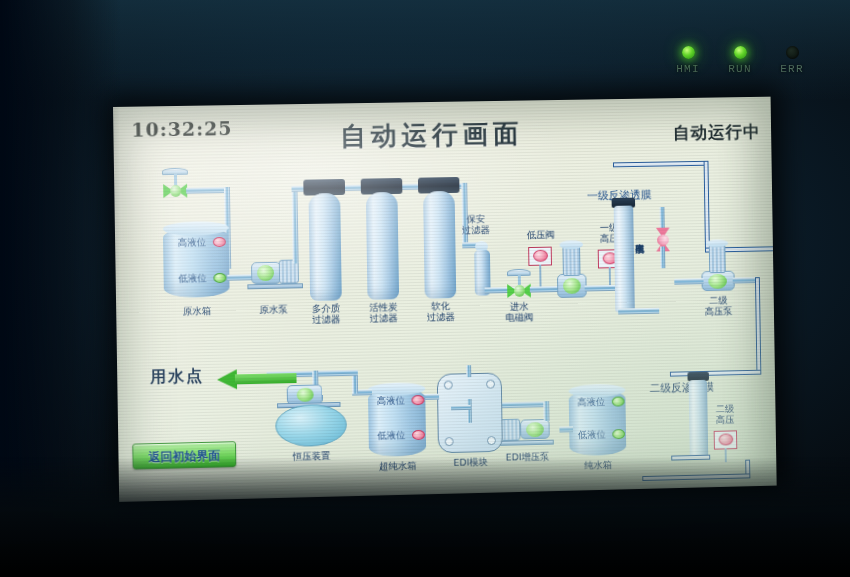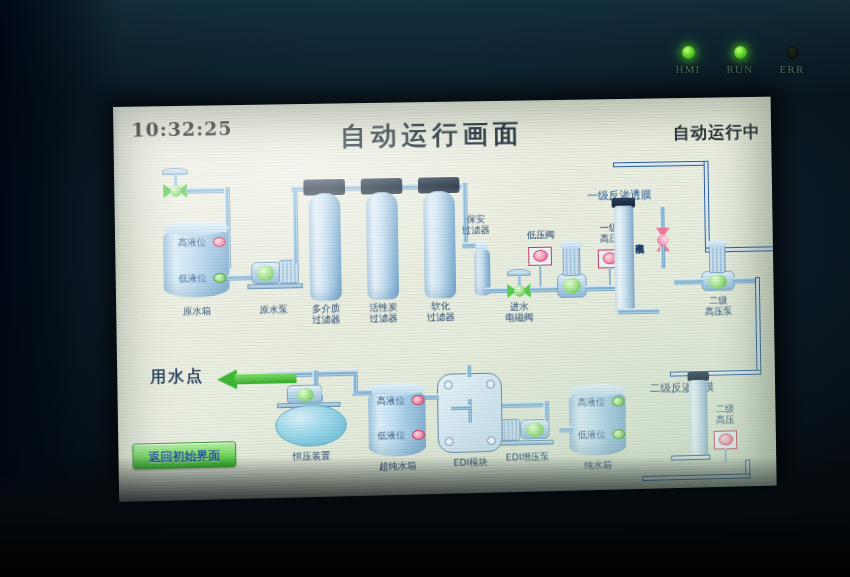--- a/index.html
+++ b/index.html
@@ -44,21 +44,21 @@
   .led-dot.on {
     background:radial-gradient(circle at 38% 33%, #c6ff7a 0%, #63d62a 42%, #1f8a10 100%);
     box-shadow:0 0 7px 2px rgba(90,220,40,.55), 0 0 16px 5px rgba(70,200,30,.22);
   }
   .led-dot.off {
     background:radial-gradient(circle at 38% 33%, #1d2b22 0%, #101a14 60%, #070b09 100%);
     box-shadow:inset 0 0 3px rgba(0,0,0,.8);
   }
   .led-label {
     font-size:11px; letter-spacing:1.2px; color:#4e6c5c;
-    font-family:Liberation Serif, serif; text-shadow:0 0 3px rgba(0,0,0,.9);
+    font-family:Liberation Mono, monospace; text-shadow:0 0 3px rgba(0,0,0,.9);
   }
 
   
   #lcd-wrap {
     position:absolute; left:113px; top:107px; width:668px; height:395px;
     transform:rotate(-0.9deg) perspective(900px) rotateY(1.2deg);
     transform-origin:left top;
     box-shadow:0 0 26px 10px rgba(0,0,0,.75);
   }
   #lcd {

